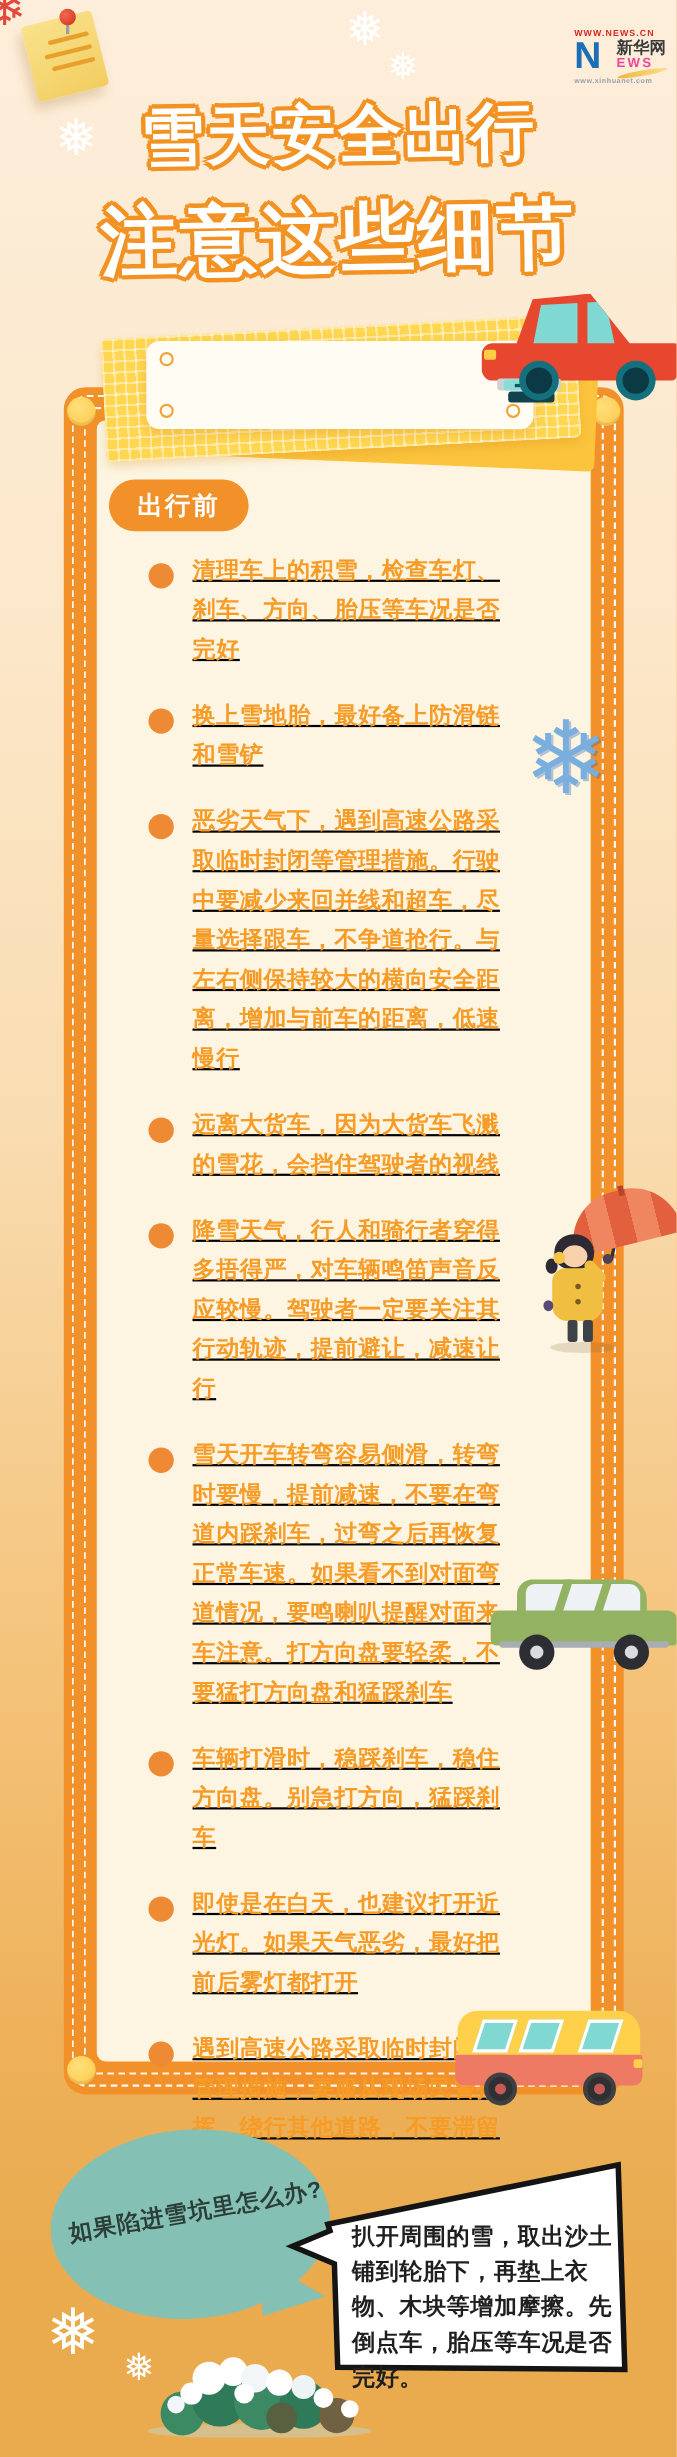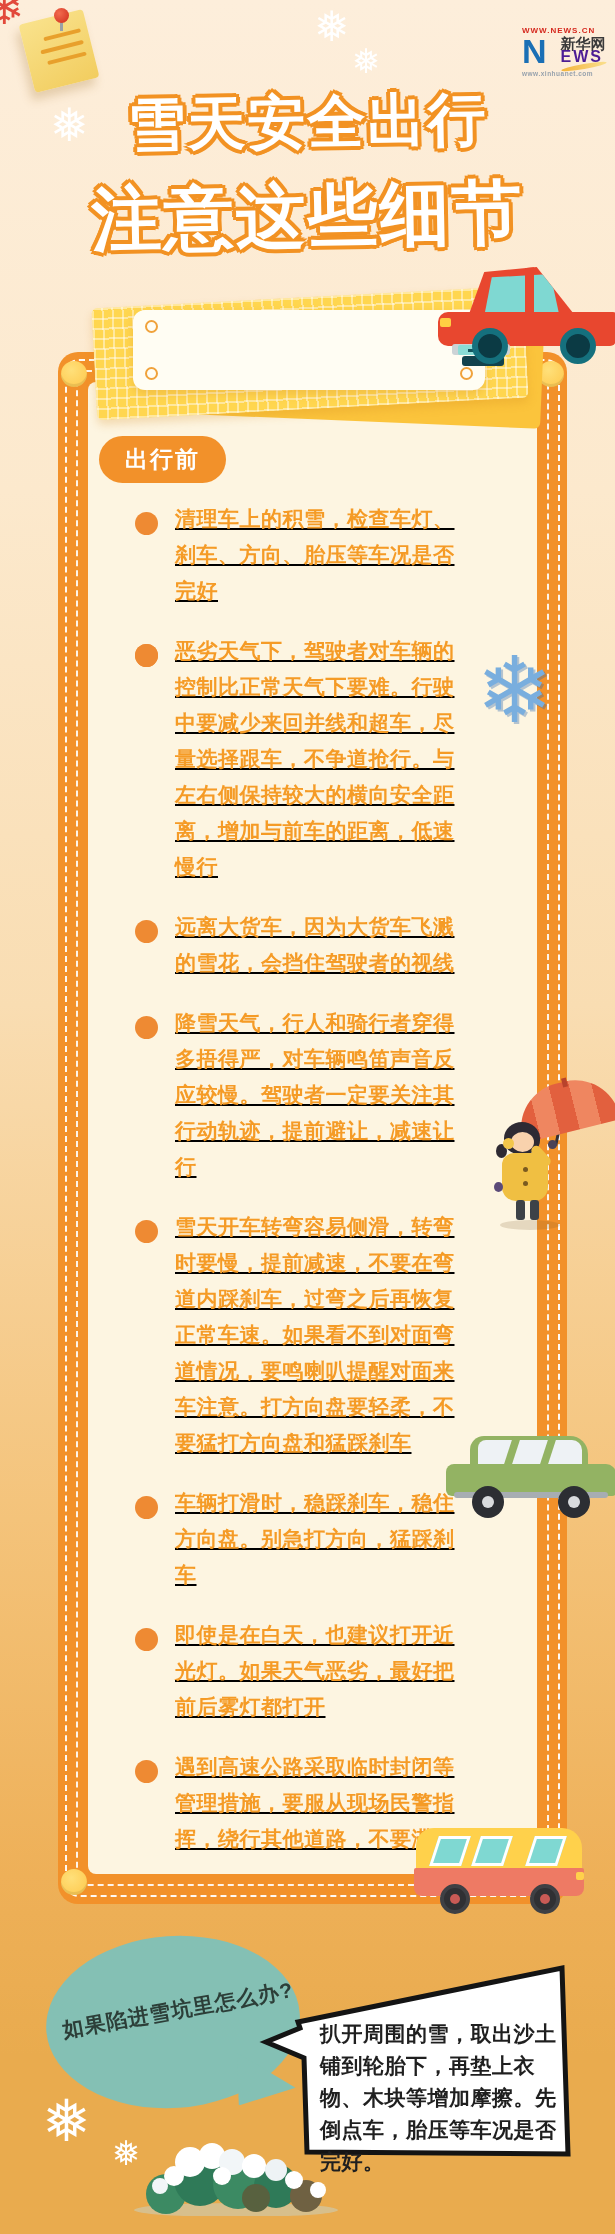--- a/index.html
+++ b/index.html
@@ -21,21 +21,21 @@
   .note-pin{left:54px;top:8px;width:15px;height:15px;border-radius:50%;
     background:radial-gradient(circle at 35% 35%,#f26a4e,#cf2c1b);z-index:3;}
   .note-pin-stem{left:60px;top:21px;width:3px;height:10px;background:#9aa0a6;z-index:2;}
   
   .logo{left:522px;top:26px;width:90px;height:60px;font-weight:bold;}
   .logo-top{font-size:8px;color:#d5281e;letter-spacing:1px;}
   .logo-mid{display:flex;align-items:flex-start;margin-top:1px;}
   .logo-n{font-size:34px;line-height:30px;color:#1a6fb5;font-weight:800;}
   .logo-col{margin-left:14px;}
   .logo-cn{font-size:15px;color:#3a3a3a;line-height:15px;}
-  .logo-ews{font-size:16px;color:#4c1d95;letter-spacing:2px;line-height:12px;}
+  .logo-ews{font-size:12px;color:#ec4899;letter-spacing:2px;line-height:12px;}
   .logo-swoosh{width:46px;height:5px;border-radius:50%;margin-top:1px;
     background:linear-gradient(90deg,#f3b43a,#fadf8e);transform:rotate(-10deg);}
   .logo-url{font-size:6.5px;color:#97a2ad;margin-top:1px;letter-spacing:.5px;}
   
   .title{left:0;top:84px;width:615px;text-align:center;z-index:2;}
   .title-line{font-weight:800;color:#ffffff;letter-spacing:2px;
     text-shadow:-3px -3px 0 #f29223,3px -3px 0 #f29223,-3px 3px 0 #f29223,3px 3px 0 #f29223,
       -4px 0 0 #f29223,4px 0 0 #f29223,0 -4px 0 #f29223,0 4px 0 #f29223;}
   .title-1{font-size:58px;transform:rotate(-1deg);}
   .title-2{font-size:70px;margin-top:8px;transform:rotate(-1deg);}
@@ -168,24 +168,24 @@
 <div class="abs card">
   <span class="corner-dot cd-tl"></span>
   <span class="corner-dot cd-tr"></span>
   <span class="corner-dot cd-bl"></span>
   <span class="corner-dot cd-br"></span>
   <div class="card-inner">
     <div class="card-content">
       <div class="badge">出行前</div>
       <ul class="tips">
         <li class="tip"><span class="dot"></span><span>清理车上的积雪，检查车灯、刹车、方向、胎压等车况是否完好</span></li>
-        <li class="tip"><span class="dot"></span></li>
+        <li class="tip"><span class="dot"></span><span>换上雪地胎，最好备上防滑链和雪铲</span></li>
       </ul>
       <ul class="tips">
-        <li class="tip"><span class="dot"></span><span>恶劣天气下，驾驶者对车辆的控制比正常天气下要难。行驶中要减少来回并线和超车，尽量选择跟车，不争道抢行。与左右侧保持较大的横向安全距离，增加与前车的距离，低速慢行</span></li>
+        <li class="tip"><span class="dot"></span><span>恶劣天气下，遇到高速公路采取临时封闭等管理措施。行驶中要减少来回并线和超车，尽量选择跟车，不争道抢行。与左右侧保持较大的横向安全距离，增加与前车的距离，低速慢行</span></li>
         <li class="tip"><span class="dot"></span><span>远离大货车，因为大货车飞溅的雪花，会挡住驾驶者的视线</span></li>
         <li class="tip"><span class="dot"></span><span>降雪天气，行人和骑行者穿得多捂得严，对车辆鸣笛声音反应较慢。驾驶者一定要关注其行动轨迹，提前避让，减速让行</span></li>
         <li class="tip"><span class="dot"></span><span>雪天开车转弯容易侧滑，转弯时要慢，提前减速，不要在弯道内踩刹车，过弯之后再恢复正常车速。如果看不到对面弯道情况，要鸣喇叭提醒对面来车注意。打方向盘要轻柔，不要猛打方向盘和猛踩刹车</span></li>
         <li class="tip"><span class="dot"></span><span>车辆打滑时，稳踩刹车，稳住方向盘。别急打方向，猛踩刹车</span></li>
         <li class="tip"><span class="dot"></span><span>即使是在白天，也建议打开近光灯。如果天气恶劣，最好把前后雾灯都打开</span></li>
         <li class="tip"><span class="dot"></span><span>遇到高速公路采取临时封闭等管理措施，要服从现场民警指挥，绕行其他道路，不要滞留</span></li>
       </ul>
     </div>
   </div>
 </div>

